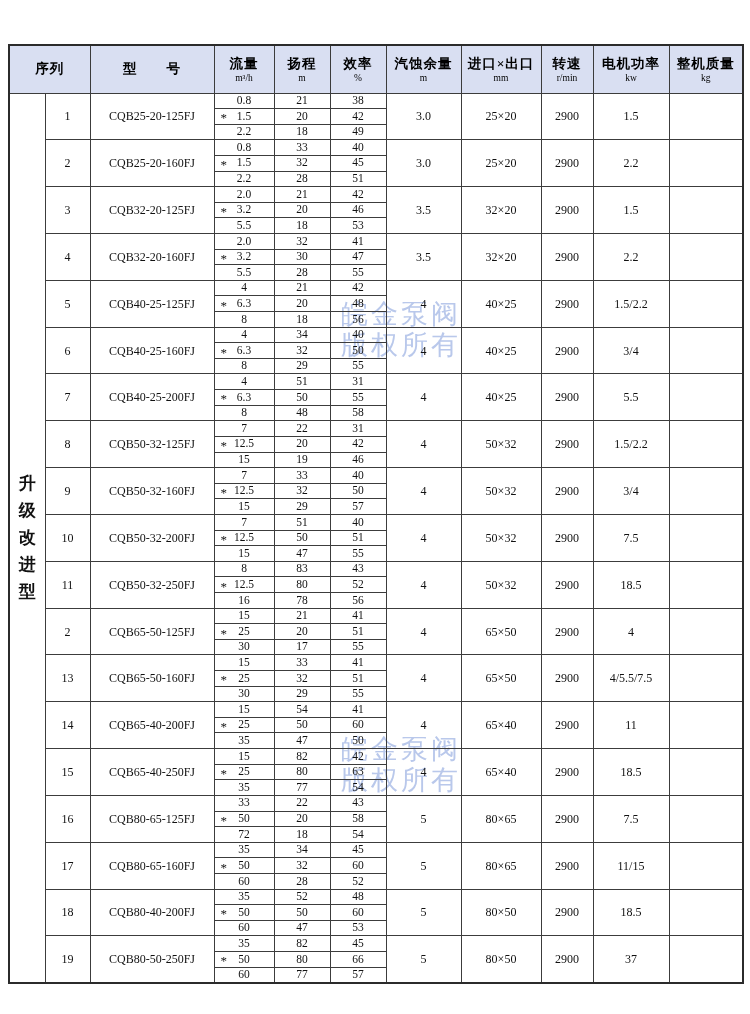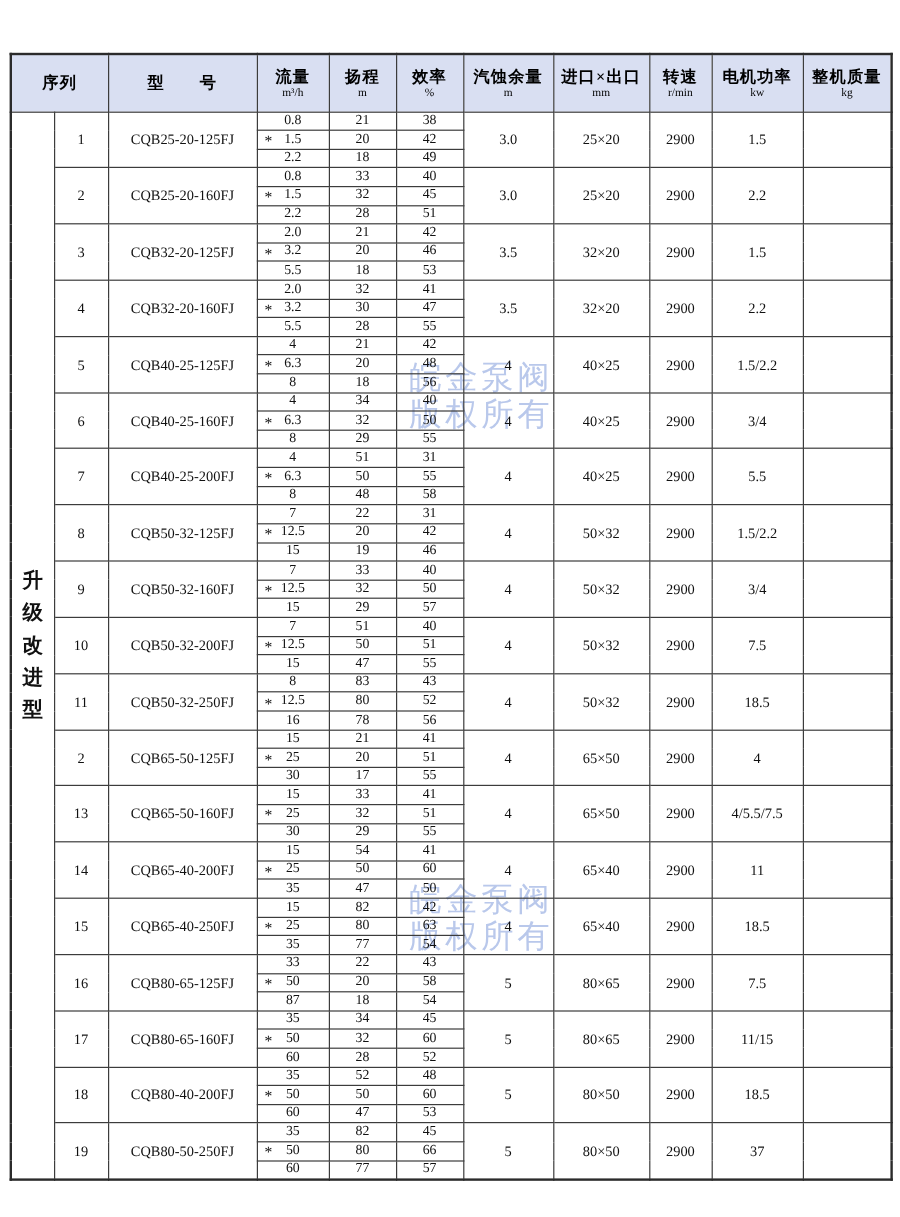--- a/index.html
+++ b/index.html
@@ -466,21 +466,21 @@
           <td class="c-speed" rowspan="3">2900</td>
           <td class="c-power" rowspan="3">7.5</td>
           <td class="c-weight" rowspan="3"></td>
         </tr>
         <tr>
           <td class="c-flow"><span class="ast">*</span><span>50</span></td>
           <td class="c-head">20</td>
           <td class="c-eff">58</td>
         </tr>
         <tr>
-          <td class="c-flow"><span>87</span></td>
+          <td class="c-flow"><span>72</span></td>
           <td class="c-head">18</td>
           <td class="c-eff">54</td>
         </tr>
         <tr>
           <td class="c-serial" rowspan="3">17</td>
           <td class="c-model" rowspan="3">CQB80-65-160FJ</td>
           <td class="c-flow"><span>35</span></td>
           <td class="c-head">34</td>
           <td class="c-eff">45</td>
           <td class="c-npsh" rowspan="3">5</td>

